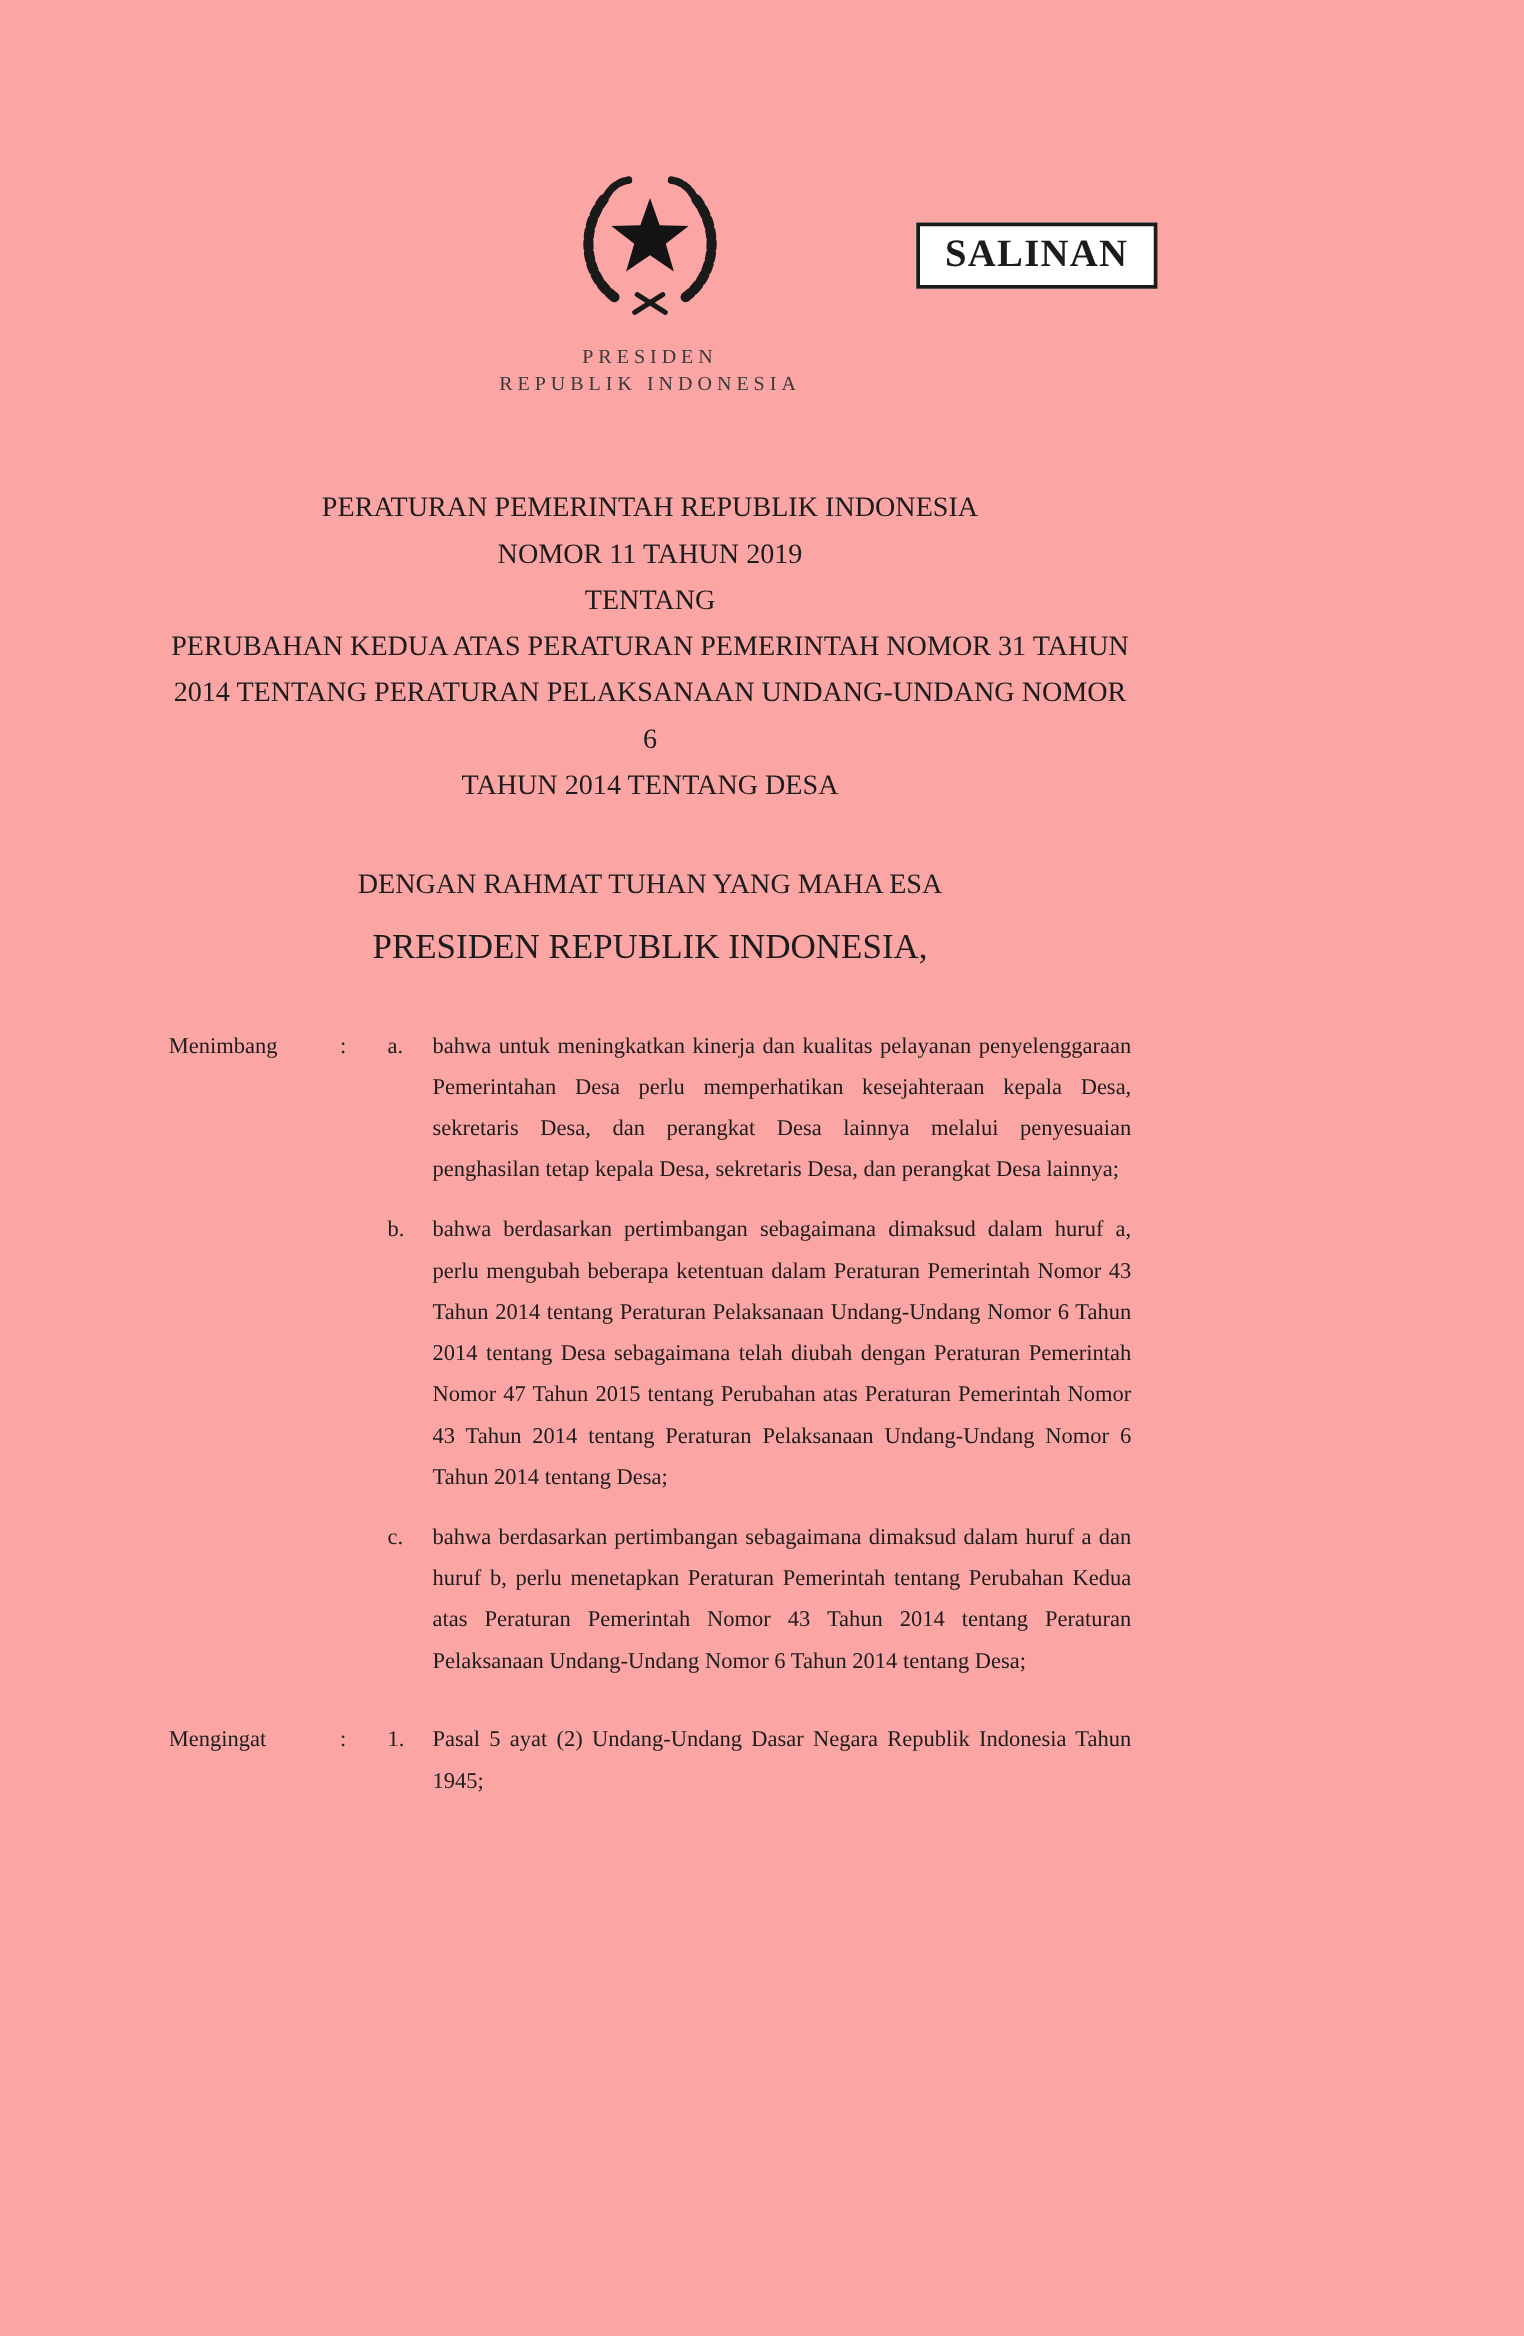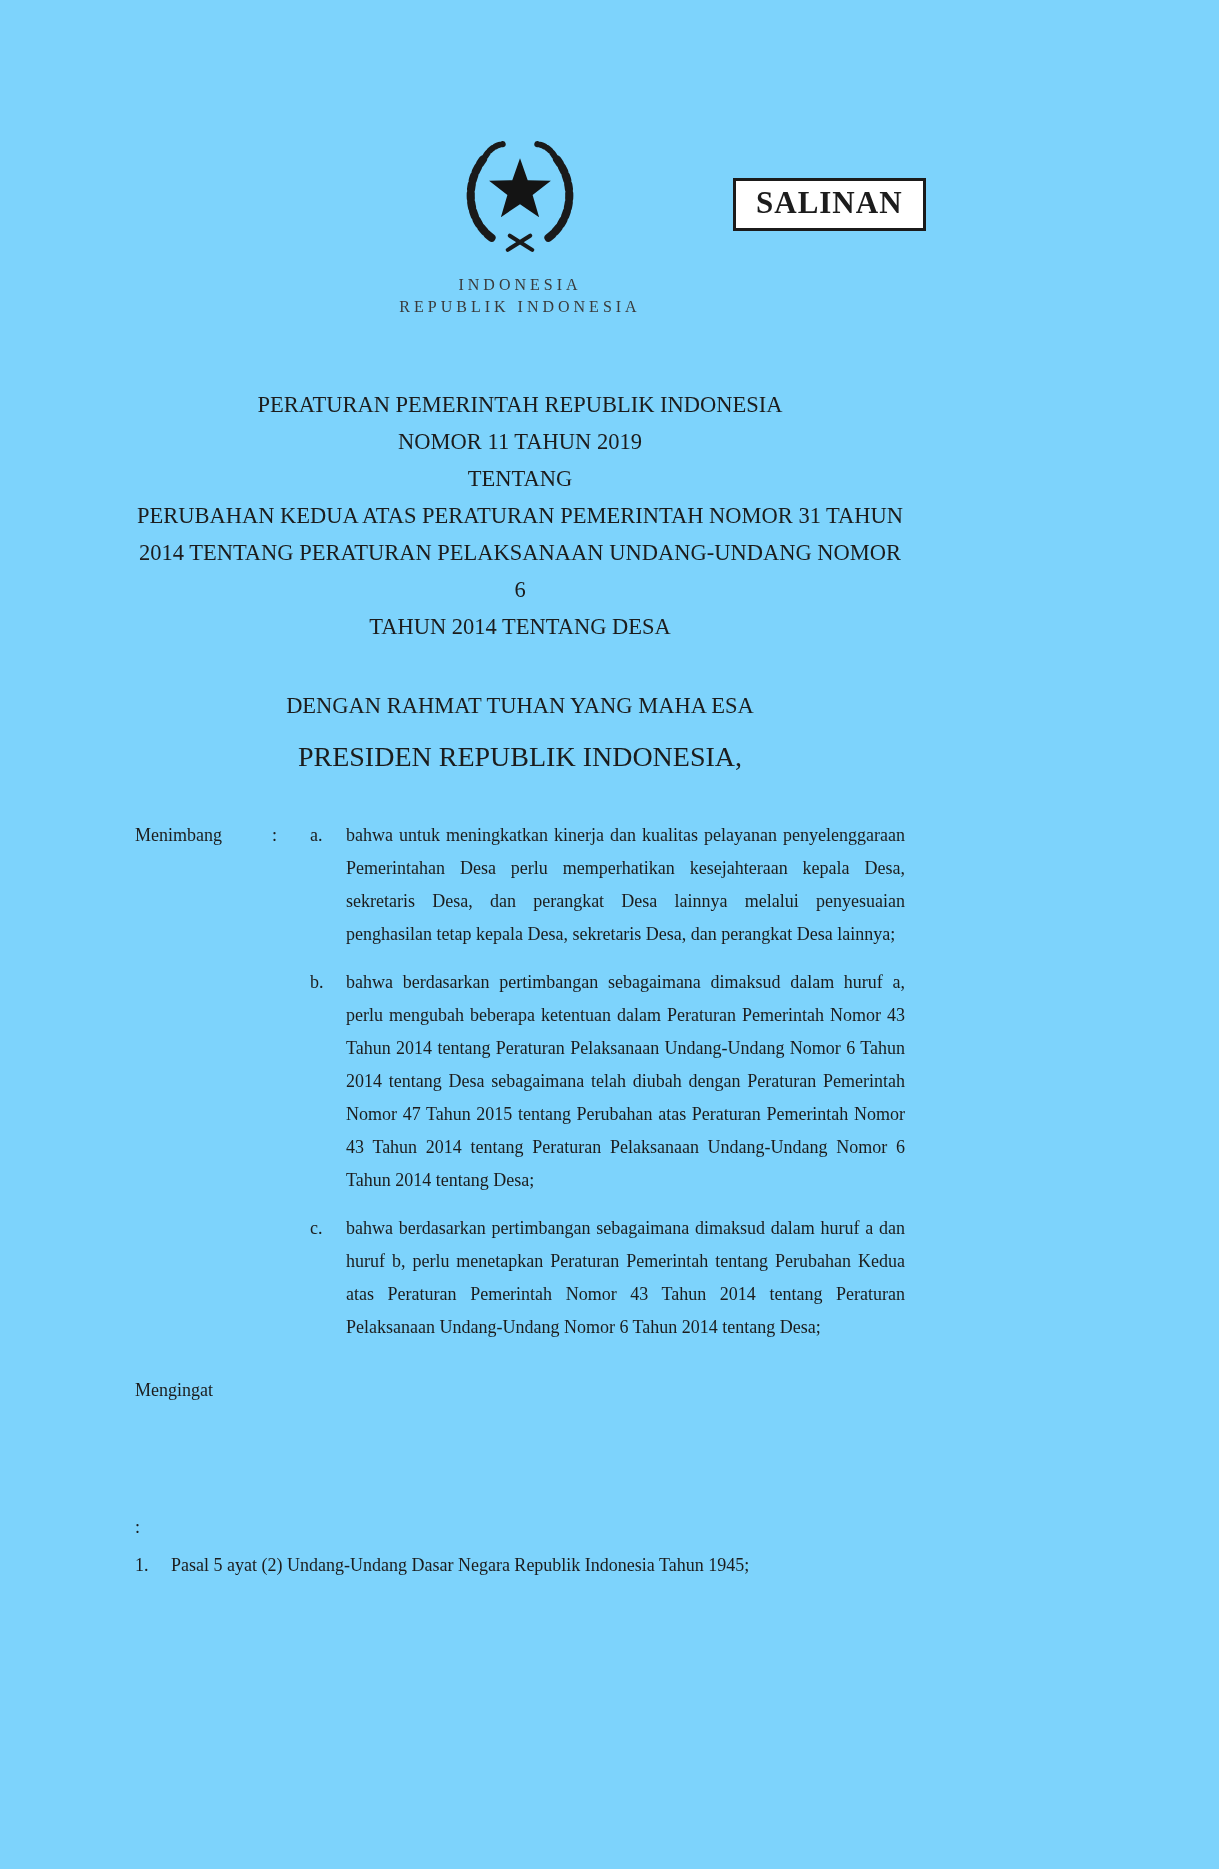--- a/index.html
+++ b/index.html
@@ -5,21 +5,21 @@
   html, body {
     margin: 0;
     padding: 0;
     background: #e8e8e8;
   }
   .page {
     position: relative;
     width: 1219px;
     height: 1869px;
     margin: 0 auto;
-    background: #7dd3fc;
+    background: #fca5a5;
     font-family: "Liberation Serif", "DejaVu Serif", serif;
     color: #1c1c1c;
     overflow: hidden;
   }
   .content {
     position: absolute;
     left: 135px;
     top: 0;
     width: 770px;
   }
@@ -63,21 +63,20 @@
     font-size: 28px;
   }
   .section {
     display: flex;
     font-size: 18px;
     line-height: 33px;
     margin-top: 46px;
   }
   .section.mengingat {
     margin-top: 30px;
-    flex-direction: column;
   }
   .sec-label { width: 137px; flex: 0 0 137px; }
   .sec-colon { width: 38px; flex: 0 0 38px; }
   .sec-items { flex: 1; }
   .item { display: flex; margin-bottom: 15px; }
   .item:last-child { margin-bottom: 0; }
   .marker { width: 36px; flex: 0 0 36px; }
   .itext { flex: 1; text-align: justify; }
   .catchword {
     margin-top: 42px;
@@ -102,21 +101,21 @@
         <path d="M32,100 C8,82 4,46 26,20" stroke="#1a1a1a" stroke-width="8" fill="none" stroke-dasharray="5 4" stroke-linecap="round"></path>
         <path d="M88,100 C112,82 116,46 94,20" stroke="#1a1a1a" stroke-width="8" fill="none" stroke-dasharray="5 4" stroke-linecap="round"></path>
         <path d="M26,20 C30,13 36,9 43,8" stroke="#1a1a1a" stroke-width="6" fill="none" stroke-dasharray="4 3" stroke-linecap="round"></path>
         <path d="M94,20 C90,13 84,9 77,8" stroke="#1a1a1a" stroke-width="6" fill="none" stroke-dasharray="4 3" stroke-linecap="round"></path>
         <polygon points="60,22 67.6,43.5 90.4,44.1 72.4,58 78.8,79.9 60,67 41.2,79.9 47.6,58 29.6,44.1 52.4,43.5" fill="#141414"></polygon>
         <path d="M50,98 L72,112 M70,98 L48,112" stroke="#1a1a1a" stroke-width="4" fill="none" stroke-linecap="round"></path>
       </svg>
     </div>
 
     <div class="letterhead">
-      <div>INDONESIA</div>
+      <div>PRESIDEN</div>
       <div>REPUBLIK INDONESIA</div>
     </div>
 
     <div class="title-block">
       <div class="title-line">PERATURAN PEMERINTAH REPUBLIK INDONESIA</div>
       <div class="title-line">NOMOR 11 TAHUN 2019</div>
       <div class="title-line">TENTANG</div>
       <div class="title-line">PERUBAHAN KEDUA ATAS PERATURAN PEMERINTAH NOMOR 31 TAHUN</div>
       <div class="title-line">2014 TENTANG PERATURAN PELAKSANAAN UNDANG-UNDANG NOMOR 6</div>
       <div class="title-line">TAHUN 2014 TENTANG DESA</div>

